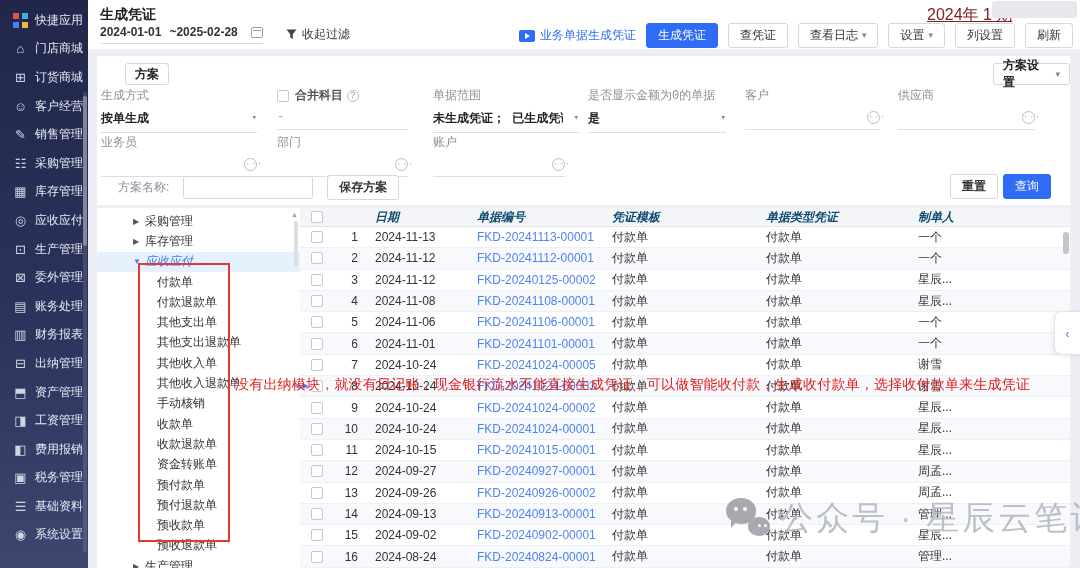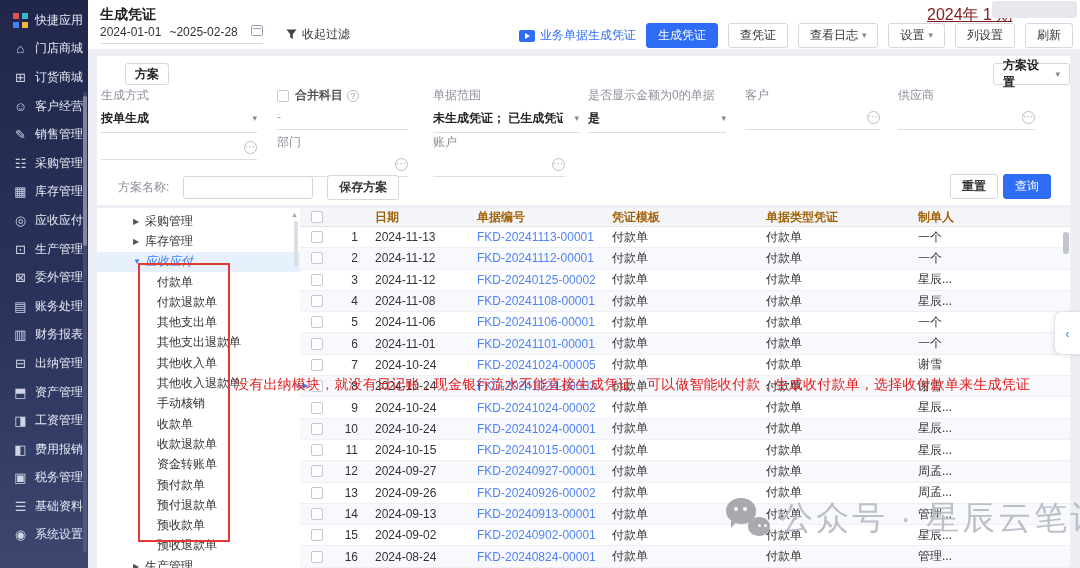--- a/index.html
+++ b/index.html
@@ -22,43 +22,43 @@
   .sb-thumb { position:absolute; left:0; top:4px; width:4px; height:150px; background:rgba(255,255,255,0.35); border-radius:2px; }
 
   
   .main { position:absolute; left:88px; top:0; width:992px; height:568px; }
 
   .topbar { position:absolute; left:0; top:0; width:992px; height:49px; background:#fff; }
   .page-title { position:absolute; left:12px; top:6px; font-size:14px; font-weight:bold; color:#222; }
   .period { position:absolute; left:839px; top:5px; color:#7f1d1d; font-size:16px;text-decoration:underline; }
   .redacted { position:absolute; left:904px; top:1px; width:85px; height:17px; background:#e7e7ee; border-radius:3px; filter:blur(0.6px); }
 
-  .date-field { position:absolute; left:12px; top:25px; display:flex; gap:8px;
-    border-bottom:1px solid #d9dbe2; padding-bottom:4px; width:163px; color:#333; font-weight:normal; }
+  .date-field { position:absolute; left:12px; top:25px; display:flex; align-items:center; gap:8px;
+    border-bottom:1px solid #d9dbe2; padding-bottom:4px; width:163px; color:#333; font-weight:bold; }
   .cal-icon { width:12px; height:11px; border:1px solid #9aa0ab; border-radius:2px; position:relative; margin-left:auto; }
   .cal-icon:before { content:""; position:absolute; left:1px; right:1px; top:2px; border-top:1px solid #9aa0ab; }
   .filter-toggle { position:absolute; left:198px; top:26px; display:flex; align-items:center; gap:5px; font-weight:normal; color:#333; cursor:pointer; }
 
   .top-actions { position:absolute; right:7px; top:23px; display:flex; align-items:center; gap:10px; }
   .video-link { display:flex; align-items:center; gap:5px; color:#2e6cf6; cursor:pointer; white-space:nowrap; }
   .video-icon { width:16px; height:12px; background:#2e6cf6; border-radius:2px; position:relative; }
   .video-icon:before { content:""; position:absolute; left:6px; top:3px;
     border-left:5px solid #fff; border-top:3px solid transparent; border-bottom:3px solid transparent; }
   .btn { height:25px; padding:0 11px; background:#fff; border:1px solid #d5d8e0; border-radius:3px;
     color:#333; font-size:12px; display:flex; align-items:center; gap:4px; cursor:pointer; white-space:nowrap; }
   .btn.primary { background:#2e6cf6; border-color:#2e6cf6; color:#fff; }
   .chev { font-size:9px; color:#888; line-height:1; }
 
   
   .filter-card { position:absolute; left:9px; top:56px; width:973px; height:149px; background:#fff; }
   .tab-scheme { position:absolute; left:28px; top:7px; height:22px; padding:0 9px; border:1px solid #d5d8e0;
     border-radius:3px; display:flex; align-items:center; font-weight:bold; color:#222; cursor:pointer; }
   .scheme-settings { position:absolute; left:896px; top:7px; height:22px; padding:0 9px; border:1px solid #d5d8e0;
     border-radius:3px; display:flex; align-items:center; gap:16px; font-weight:bold; color:#222; cursor:pointer; }
-  .ffield { position:absolute; }
+  .ffield { position:absolute;font-family:Liberation Mono, monospace; }
   .ffield .flabel { color:#8c909a; font-size:12px; display:flex; align-items:center; gap:4px; }
   .ffield .fvalue { margin-top:6px; padding-bottom:5px; border-bottom:1px solid #dcdee5; color:#222;
     font-weight:bold; display:flex; align-items:center; white-space:nowrap; overflow:visible; }
   .fvalue .chev, .fvalue .more-icon { margin-left:auto; }
   .more-icon { width:13px; height:13px; border:1px solid #b9bdc6; border-radius:50%; color:#b9bdc6;
     font-size:9px; line-height:10px; text-align:center; flex:none; letter-spacing:0.5px; cursor:pointer; }
   .help-icon { width:12px; height:12px; border:1px solid #b9bdc6; border-radius:50%; color:#9aa0ab;
     font-size:9px; line-height:11px; text-align:center; }
   .cbx { width:12px; height:12px; border:1px solid #c4c8d0; border-radius:2px; background:#fff; display:inline-block; }
   .flabel .cbx { margin-right:2px; }
@@ -75,21 +75,21 @@
   .tree-item.child .arrow { visibility:hidden; margin-left:48px; }
   .tree-item.selected { background:#e7f0fd; color:#3f7ef7; font-style:italic; }
   .tree-item.expanded .arrow { color:#3f7ef7; }
   .red-box { position:absolute; left:41px; top:55px; width:92px; height:279px; border:2px solid #e53935; z-index:3; pointer-events:none; }
   .tree-scroll-up { position:absolute; right:2px; top:3px; font-size:7px; color:#9aa0ab; }
   .tree-thumb { position:absolute; right:2px; top:13px; width:4px; height:46px; background:#dcdee5; border-radius:2px; }
 
   
   .table-panel { position:absolute; left:212px; top:208px; width:770px; height:360px; background:#fff; overflow:hidden; }
   .tgrid { display:grid; grid-template-columns:34px 28px 102px 135px 154px 48px 104px 120px 1fr; align-items:center; }
-  .thead { height:19px; background:#f4f5f9; border-bottom:1px solid #e4e6ec; color:#a16207; font-weight:bold; }
+  .thead { height:19px; background:#f4f5f9; border-bottom:1px solid #e4e6ec; color:#0c4a6e; font-weight:bold;font-style:italic; }
   .trow { height:21.3px; border-bottom:1px solid #eef0f4; }
   .trow:nth-child(even) { background:#f8f9fc; }
   .cell { padding-left:13px; white-space:nowrap; overflow:visible; }
   .cell.c-check { padding-left:0; display:flex; justify-content:center; }
   .cell.c-num { padding-left:0; text-align:right; padding-right:4px; color:#333; }
   .cell.c-link { color:#4f83f5; cursor:pointer; }
   .tscroll { position:absolute; right:1px; top:22px; width:6px; height:330px; }
   .tscroll .thumb { position:absolute; top:2px; left:0; width:6px; height:22px; background:#c2c5cd; border-radius:3px; }
 
   .splitter { position:absolute; left:206px; top:381px; z-index:4; display:flex; gap:2px; font-size:8px; color:#8ea4d6; }
@@ -293,20 +293,21 @@
 
       <div class="ffield" style="left:801px; top:31px; width:137px;">
         <div class="flabel">供应商</div>
         <div class="fvalue">
           <span>&nbsp;</span>
             <span class="more-icon">···</span>
         </div>
       </div>
 
       <div class="ffield" style="left:4px; top:78px; width:156px;">
+        <div class="flabel">业务员</div>
         <div class="fvalue">
           <span>&nbsp;</span>
             <span class="more-icon">···</span>
         </div>
       </div>
 
       <div class="ffield" style="left:180px; top:78px; width:131px;">
         <div class="flabel">部门</div>
         <div class="fvalue">
           <span>&nbsp;</span>

